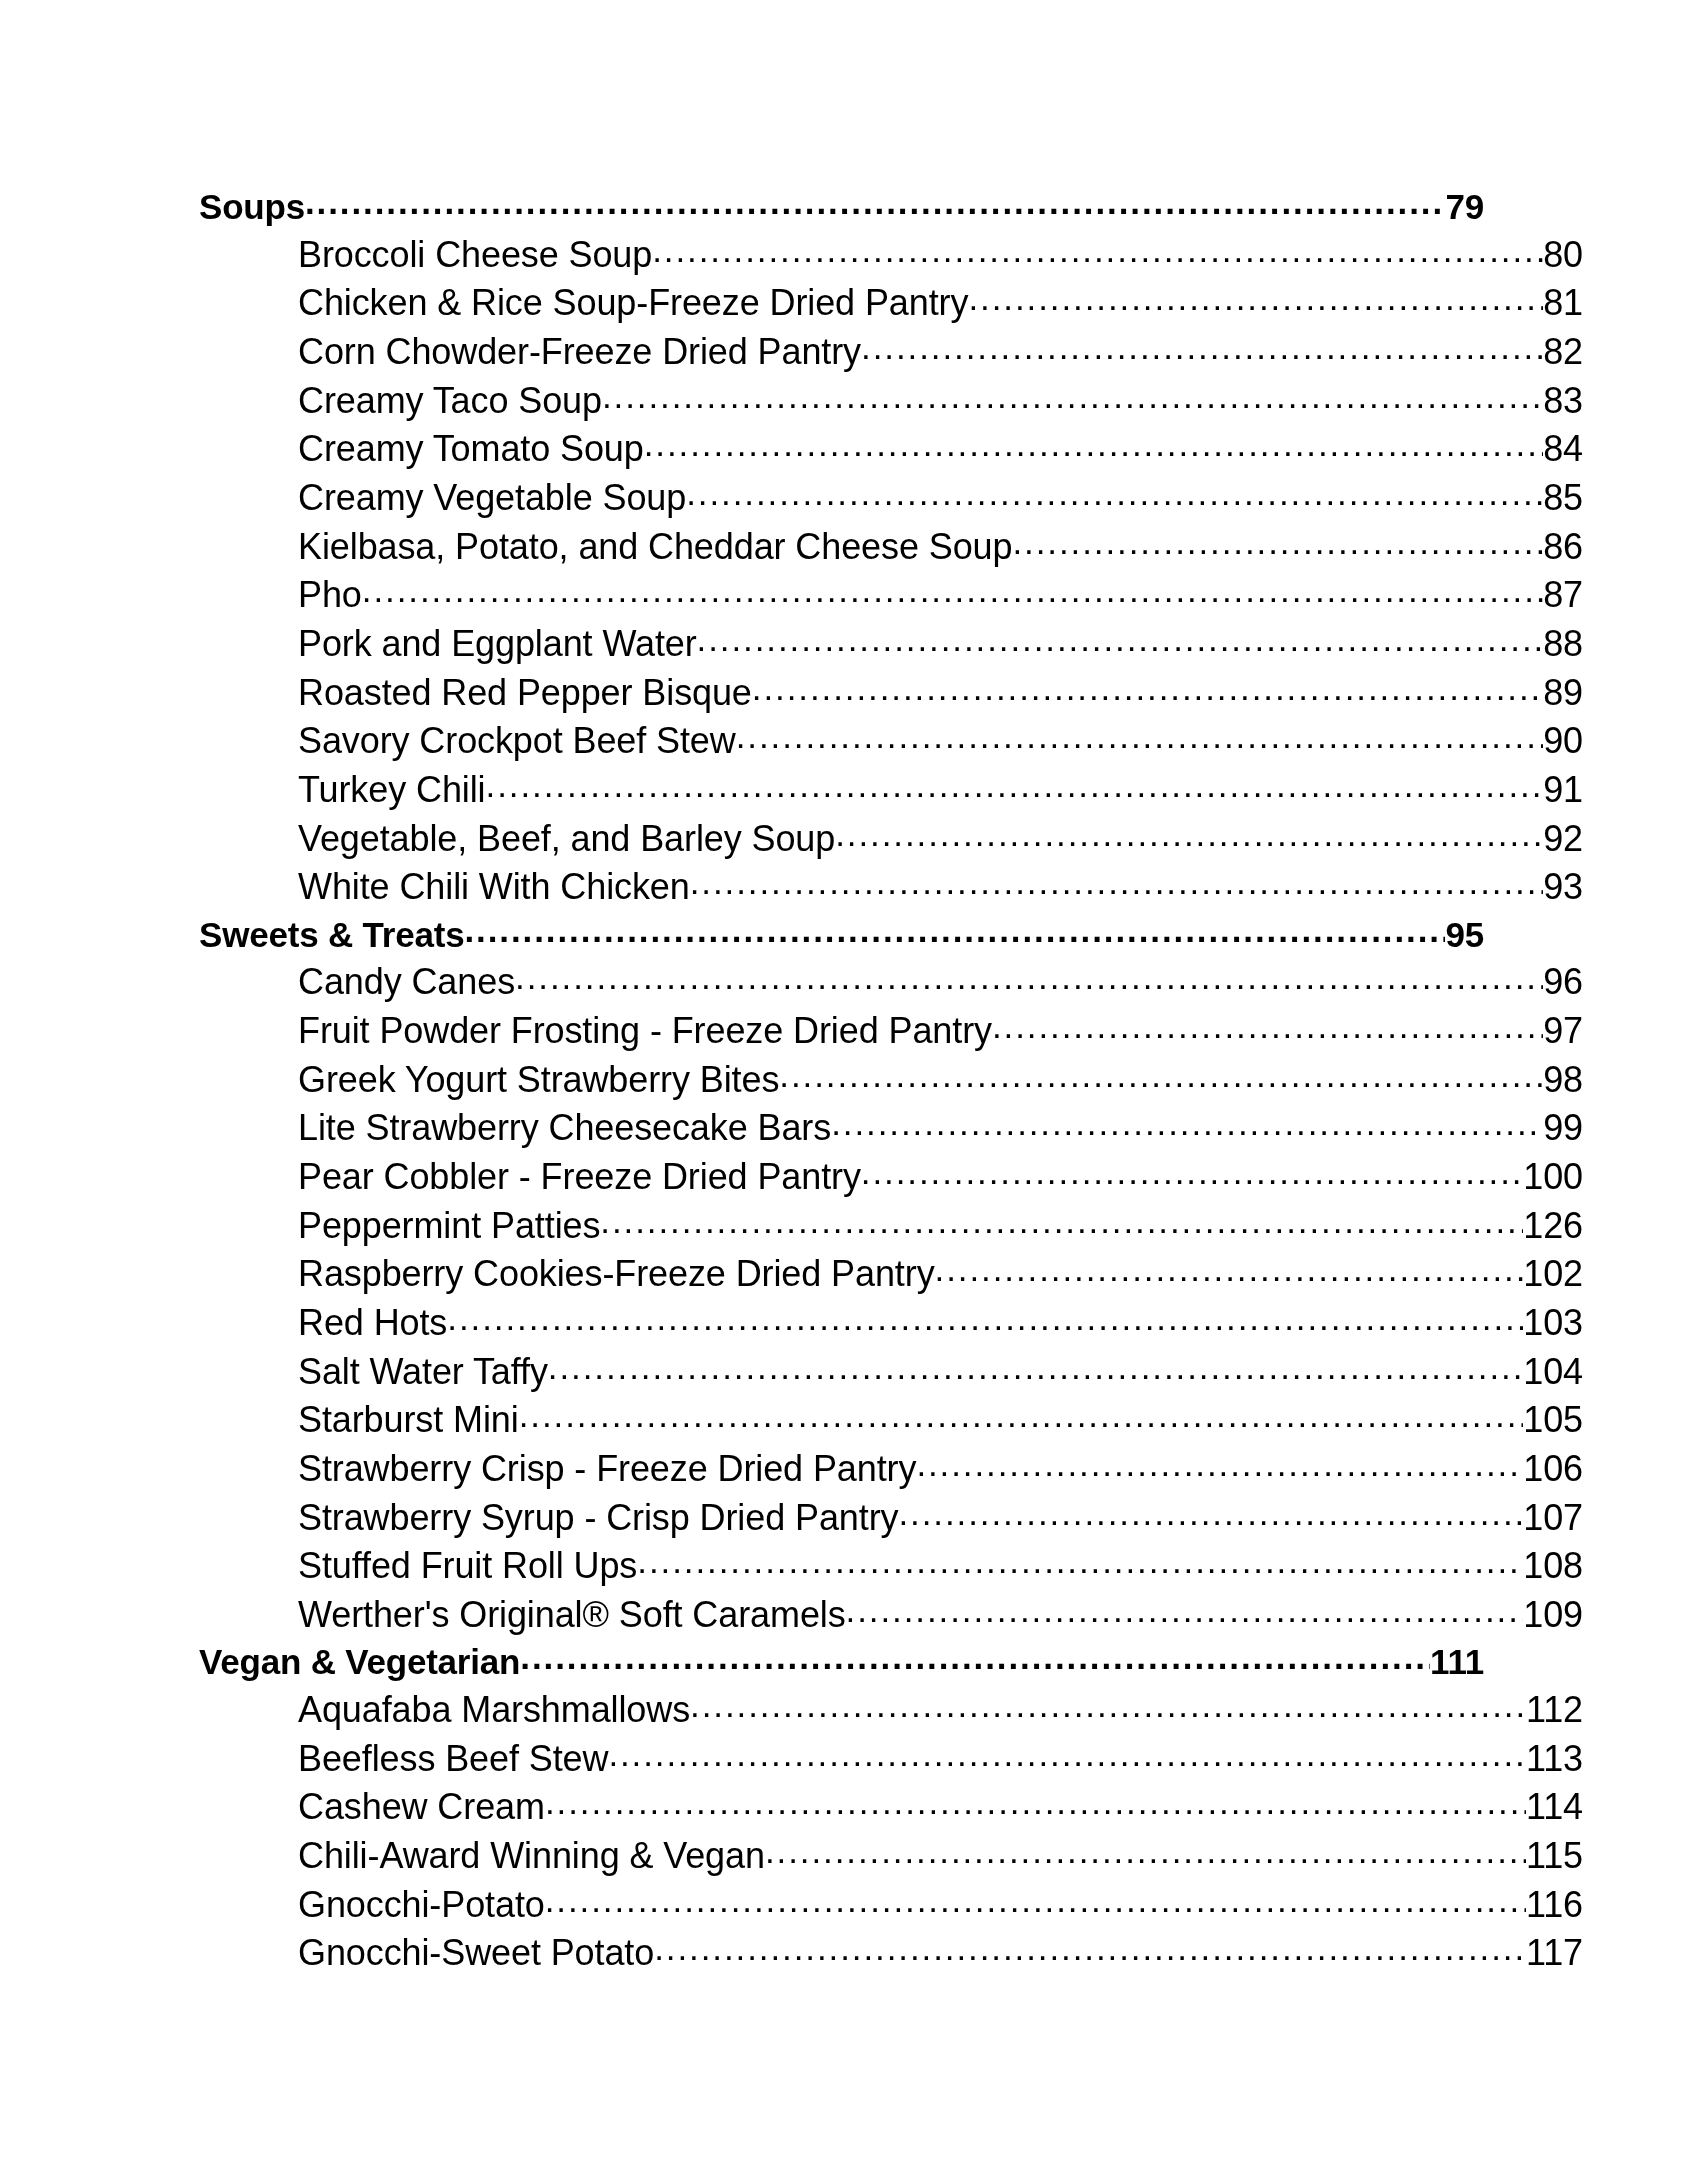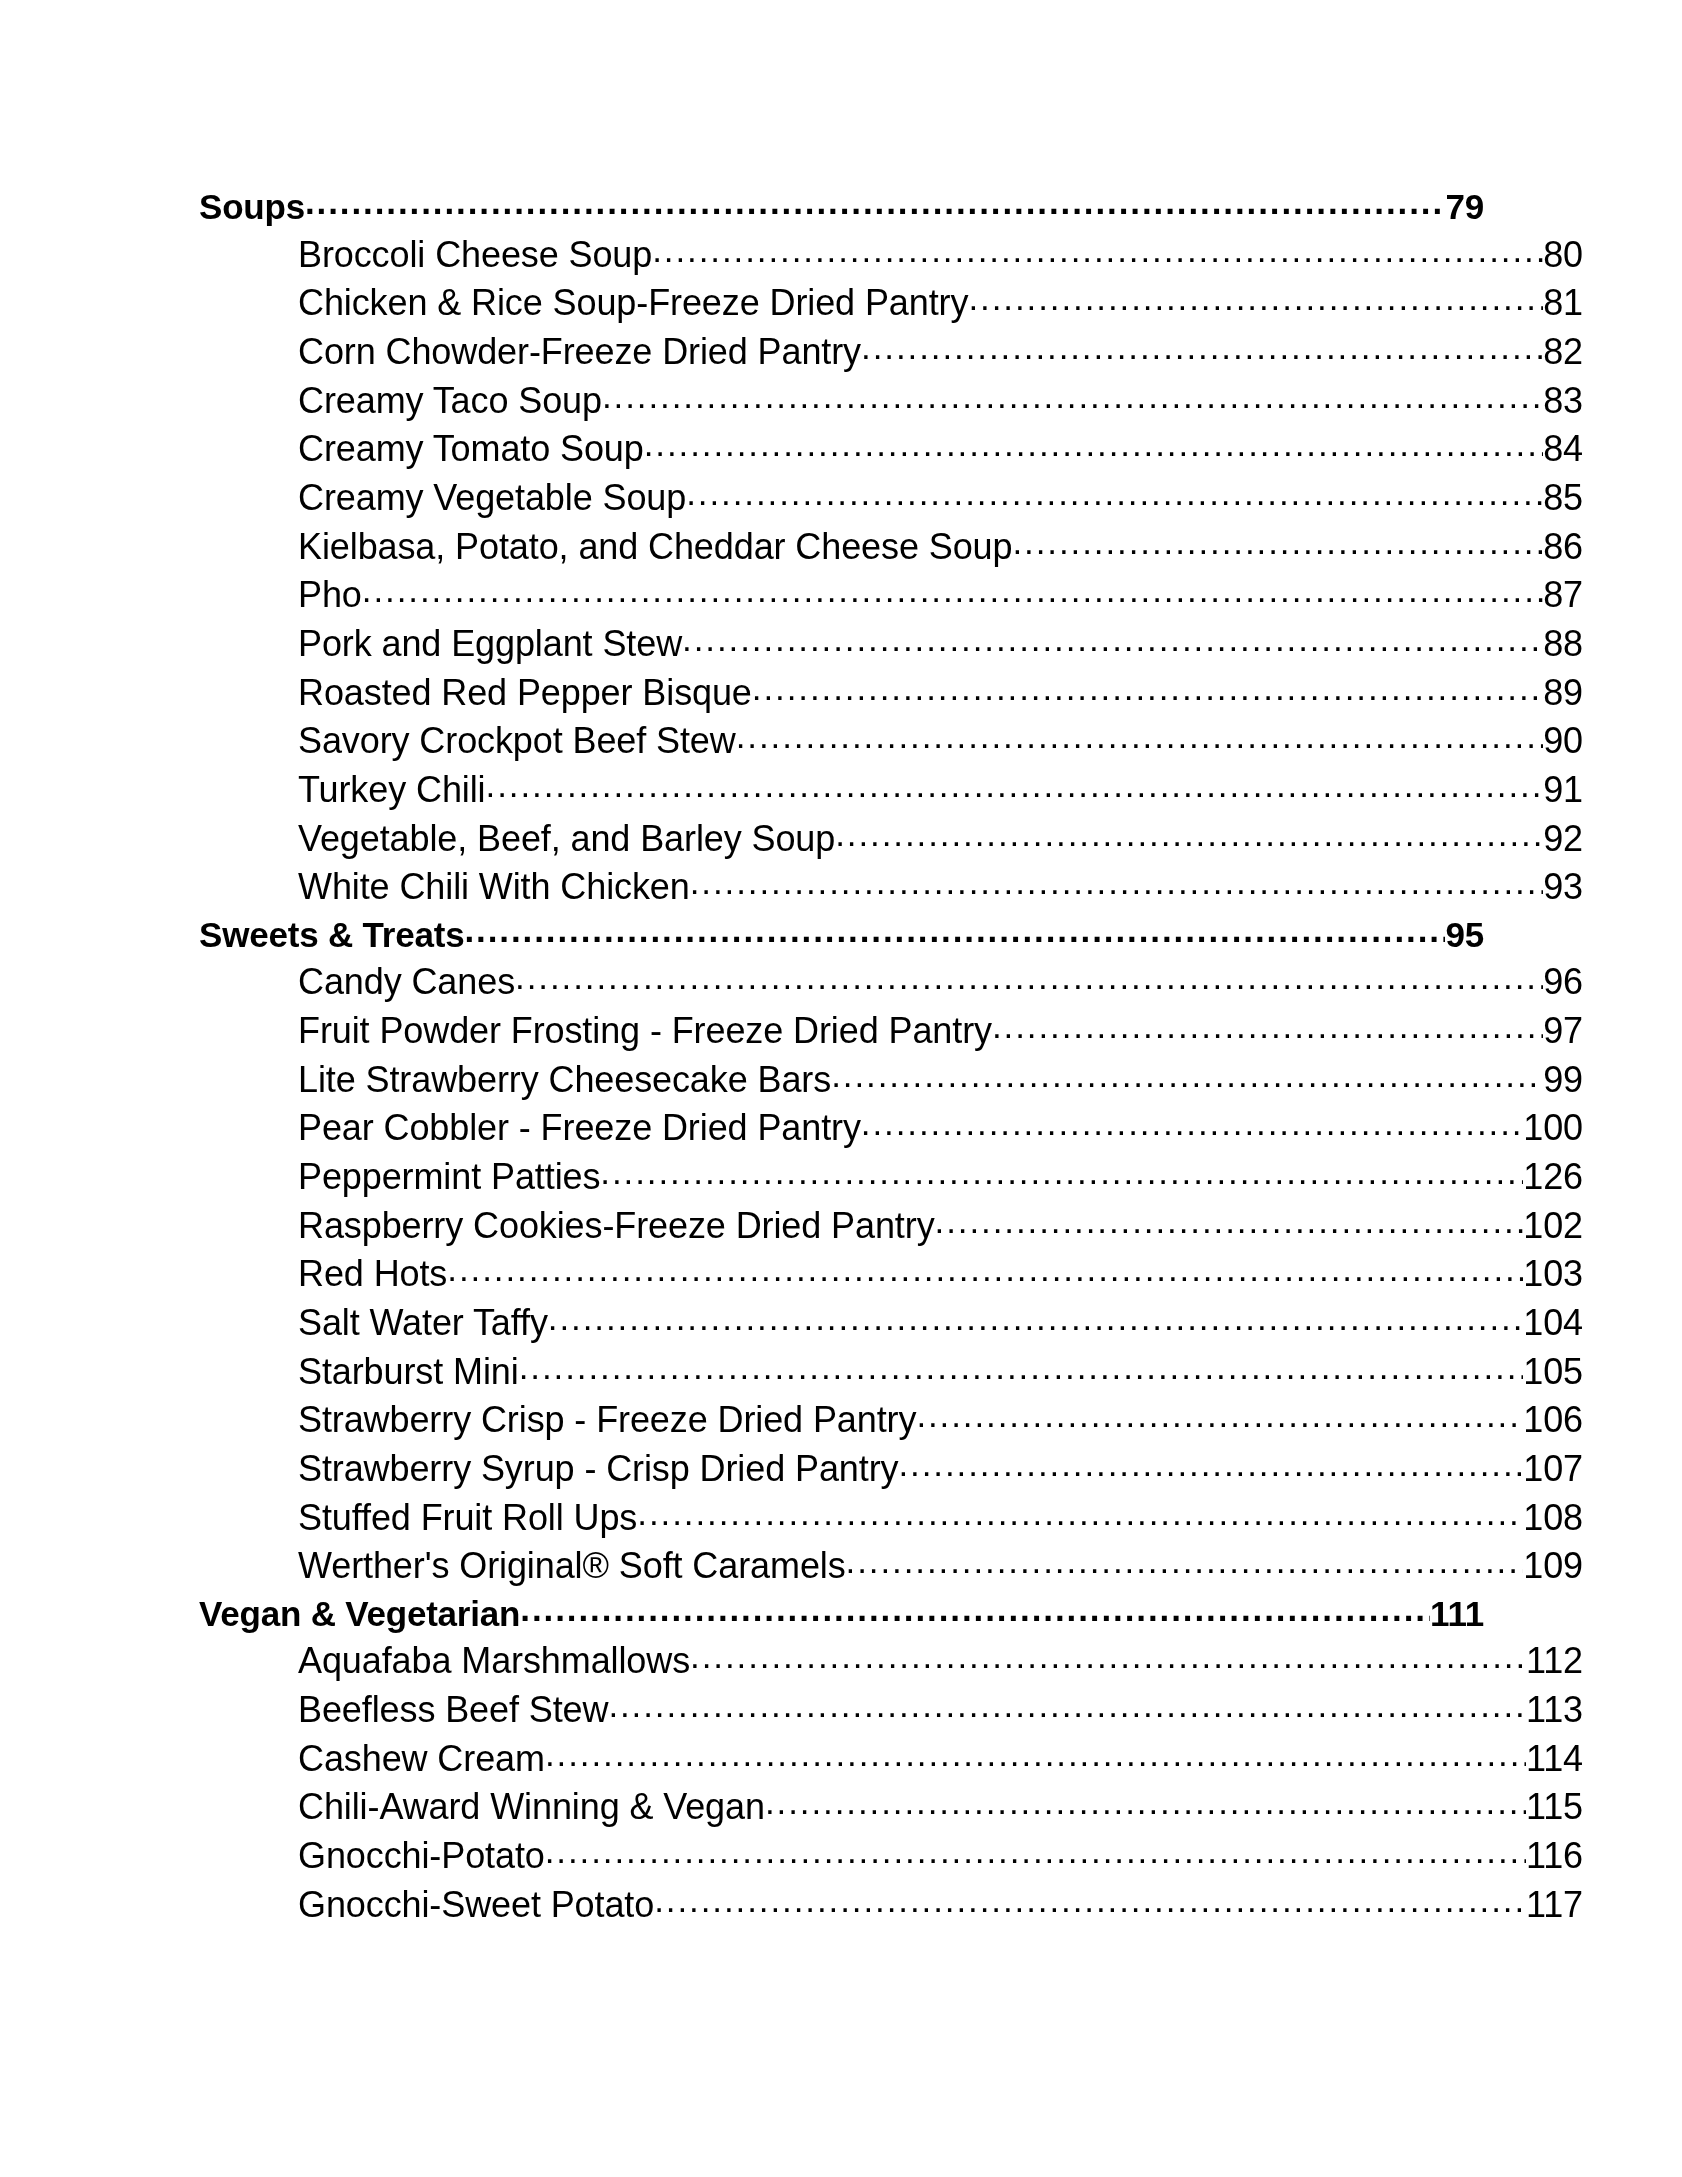--- a/index.html
+++ b/index.html
@@ -123,21 +123,21 @@
           <span class="label">Kielbasa, Potato, and Cheddar Cheese Soup</span>
           <span class="leader"></span>
           <span class="pageno">86</span>
         </div>
         <div class="toc-line entry">
           <span class="label">Pho</span>
           <span class="leader"></span>
           <span class="pageno">87</span>
         </div>
         <div class="toc-line entry">
-          <span class="label">Pork and Eggplant Stew</span>
+          <span class="label">Pork and Eggplant Water</span>
           <span class="leader"></span>
           <span class="pageno">88</span>
         </div>
         <div class="toc-line entry">
           <span class="label">Roasted Red Pepper Bisque</span>
           <span class="leader"></span>
           <span class="pageno">89</span>
         </div>
         <div class="toc-line entry">
           <span class="label">Savory Crockpot Beef Stew</span>
@@ -168,20 +168,25 @@
         </div>
         <div class="toc-line entry">
           <span class="label">Candy Canes</span>
           <span class="leader"></span>
           <span class="pageno">96</span>
         </div>
         <div class="toc-line entry">
           <span class="label">Fruit Powder Frosting - Freeze Dried Pantry</span>
           <span class="leader"></span>
           <span class="pageno">97</span>
+        </div>
+        <div class="toc-line entry">
+          <span class="label">Greek Yogurt Strawberry Bites</span>
+          <span class="leader"></span>
+          <span class="pageno">98</span>
         </div>
         <div class="toc-line entry">
           <span class="label">Lite Strawberry Cheesecake Bars</span>
           <span class="leader"></span>
           <span class="pageno">99</span>
         </div>
         <div class="toc-line entry">
           <span class="label">Pear Cobbler - Freeze Dried Pantry</span>
           <span class="leader"></span>
           <span class="pageno">100</span>

